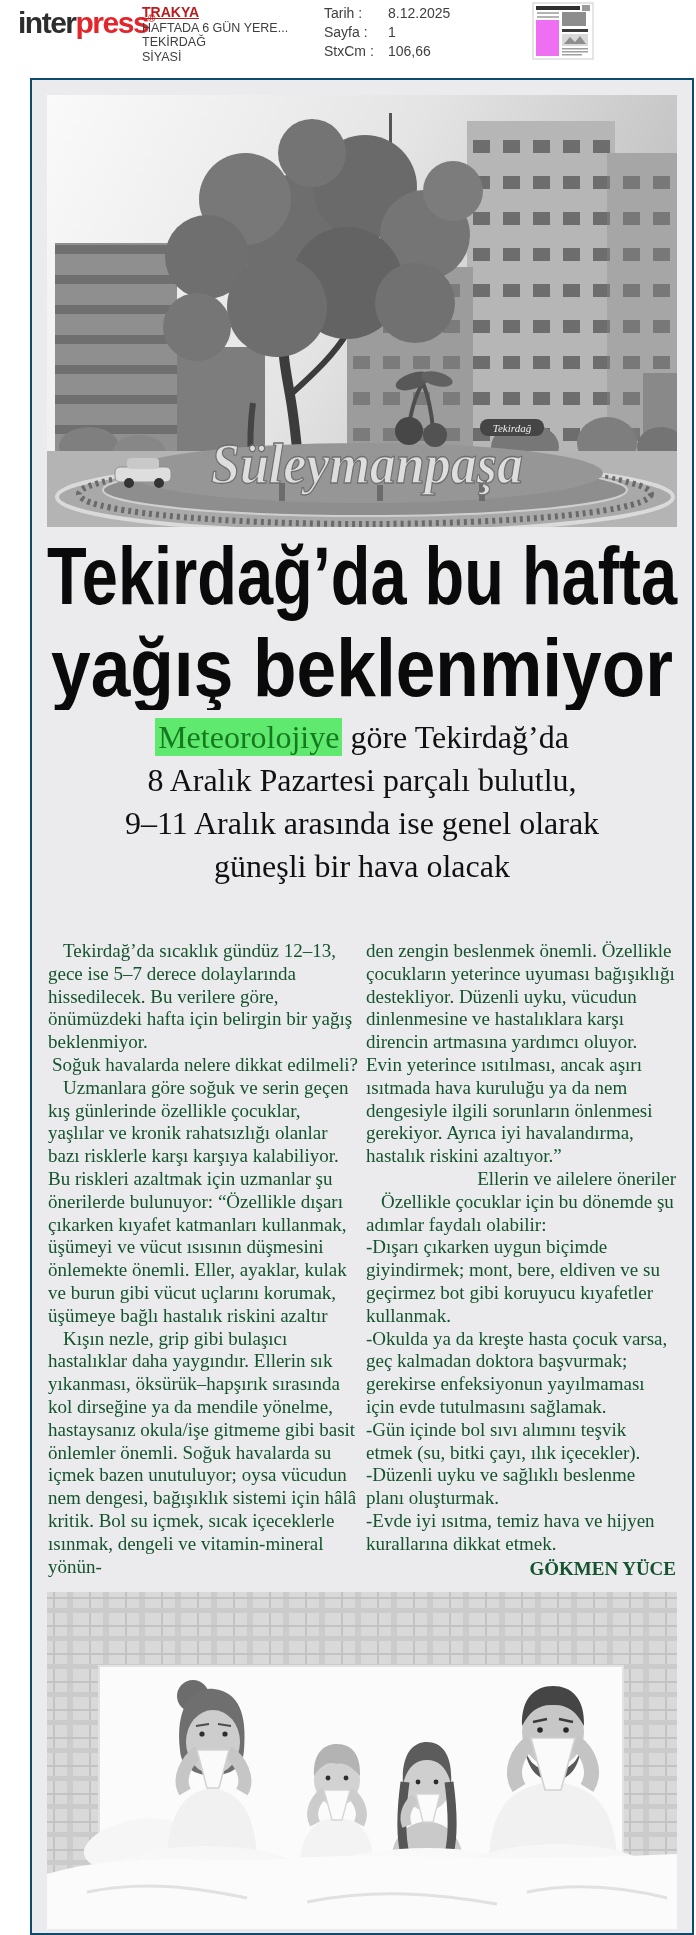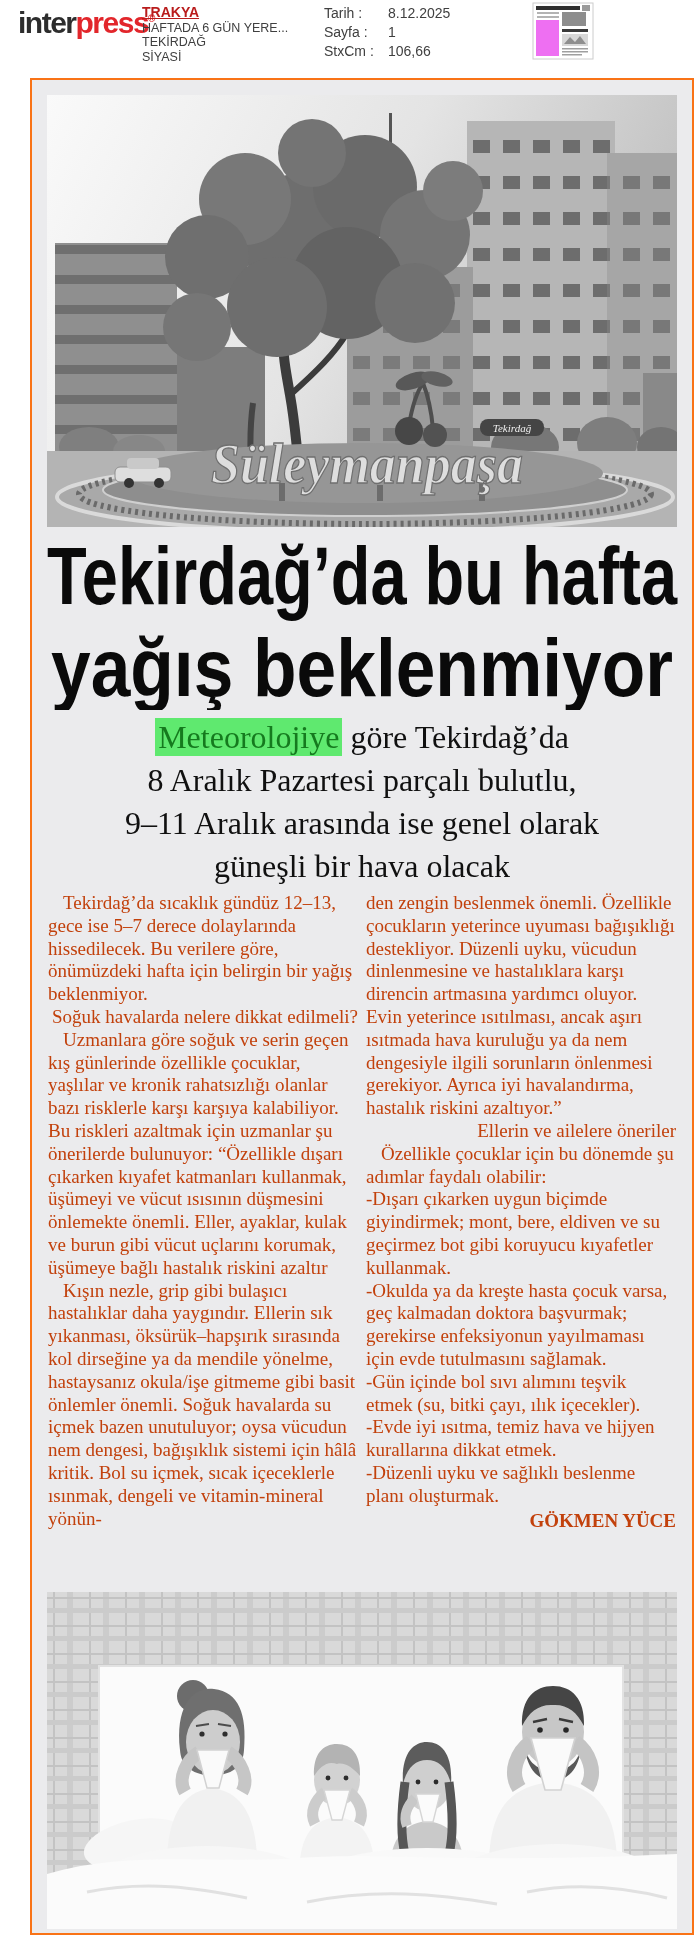--- a/index.html
+++ b/index.html
@@ -17,31 +17,31 @@
   .pub { position:absolute; left:130px; top:4px; color:#3f3f3f; font-size:12.5px; line-height:1.18; }
   .pub .pname { font-weight:bold; color:#b91c1c; font-size:14px;text-decoration:underline; }
   .meta { position:absolute; left:312px; top:4px; color:#3f3f3f; font-size:14px; line-height:1.35; }
   .meta .row { display:flex; }
   .meta .lab { width:52px; }
   .meta .val { padding-left:12px; }
   .thumb { position:absolute; left:520px; top:2px; width:62px; height:58px; }
 
   
   .clip { position:absolute; left:18px; top:78px; width:664px; height:1857px;
-          background:#ebebed; border:2px solid #f97316; }
+          background:#ebebed; border:2px solid #0c4a6e; }
   .photo-top { position:absolute; left:15px; top:15px; width:630px; height:432px; }
   .headline { position:absolute; left:2px; top:458px; width:656px; height:172px; }
   .subhead { position:absolute; left:16px; top:636px; width:628px; text-align:center;
              font-family:"Liberation Serif", serif; font-size:32px; line-height:1.34;
              color:#101010; white-space:pre-line; }
   .hl { padding:1px 3px; }
 
-  .bodytxt { position:absolute; left:16px; top:812px; width:628px; height:700px;
+  .bodytxt { position:absolute; left:16px; top:860px; width:628px; height:700px;
              display:flex; gap:8px; overflow:hidden;
-             font-family:"Liberation Serif", serif; font-size:19px; line-height:1.2; color:#c2410c; }
+             font-family:"Liberation Serif", serif; font-size:19px; line-height:1.2; color:#14532d; }
   .col { flex:1; }
   .col p.ind { text-indent:15px; }
   .col .subh { font-weight:normal; text-align:right; }
   .byline { font-weight:bold; text-align:right; margin-top:2px; }
 
   .photo-bottom { position:absolute; left:15px; top:1512px; width:630px; height:337px; }
 </style>
 </head>
 <body>
 
@@ -200,22 +200,22 @@
         <p class="ind">Uzmanlara göre soğuk ve serin geçen kış günlerinde özellikle çocuklar, yaşlılar ve kronik rahatsızlığı olanlar bazı risklerle karşı karşıya kalabiliyor. Bu riskleri azaltmak için uzmanlar şu önerilerde bulunuyor: “Özellikle dışarı çıkarken kıyafet katmanları kullanmak, üşümeyi ve vücut ısısının düşmesini önlemekte önemli. Eller, ayaklar, kulak ve burun gibi vücut uçlarını korumak, üşümeye bağlı hastalık riskini azaltır</p>
         <p class="ind">Kışın nezle, grip gibi bulaşıcı hastalıklar daha yaygındır. Ellerin sık yıkanması, öksürük–hapşırık sırasında kol dirseğine ya da mendile yönelme, hastaysanız okula/işe gitmeme gibi basit önlemler önemli. Soğuk havalarda su içmek bazen unutuluyor; oysa vücudun nem dengesi, bağışıklık sistemi için hâlâ kritik. Bol su içmek, sıcak içeceklerle ısınmak, dengeli ve vitamin-mineral yönün-</p>
       </div>
       <div class="col">
         <p>den zengin beslenmek önemli. Özellikle çocukların yeterince uyuması bağışıklığı destekliyor. Düzenli uyku, vücudun dinlenmesine ve hastalıklara karşı direncin artmasına yardımcı oluyor. Evin yeterince ısıtılması, ancak aşırı ısıtmada hava kuruluğu ya da nem dengesiyle ilgili sorunların önlenmesi gerekiyor. Ayrıca iyi havalandırma, hastalık riskini azaltıyor.”</p>
         <p class="subh">Ellerin ve ailelere öneriler</p>
         <p class="ind">Özellikle çocuklar için bu dönemde şu adımlar faydalı olabilir:</p>
         <p>-Dışarı çıkarken uygun biçimde giyindirmek; mont, bere, eldiven ve su geçirmez bot gibi koruyucu kıyafetler kullanmak.</p>
         <p>-Okulda ya da kreşte hasta çocuk varsa, geç kalmadan doktora başvurmak; gerekirse enfeksiyonun yayılmaması için evde tutulmasını sağlamak.</p>
         <p>-Gün içinde bol sıvı alımını teşvik etmek (su, bitki çayı, ılık içecekler).</p>
+        <p>-Düzenli uyku ve sağlıklı beslenme planı oluşturmak.</p>
         <p>-Evde iyi ısıtma, temiz hava ve hijyen kurallarına dikkat etmek.</p>
-        <p>-Düzenli uyku ve sağlıklı beslenme planı oluşturmak.</p>
         <p class="byline">GÖKMEN YÜCE</p>
       </div>
     </div>
 
     <svg class="photo-bottom" viewBox="0 0 630 337">
       <defs>
         <pattern id="plaid" width="36" height="28" patternUnits="userSpaceOnUse">
           <rect width="36" height="28" fill="#d9d9d9"></rect>
           <rect x="6" width="2" height="28" fill="#c3c3c3"></rect>
           <rect x="20" width="6" height="28" fill="#cccccc"></rect>

